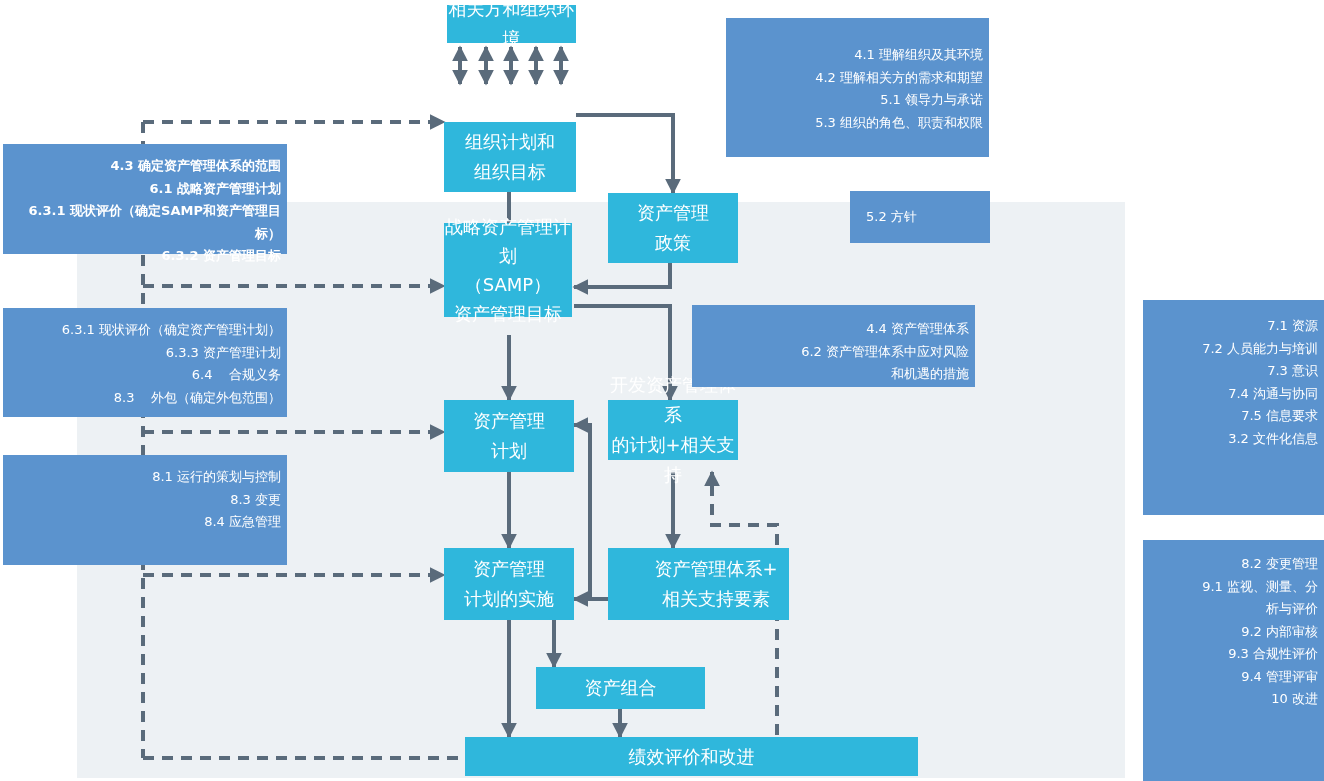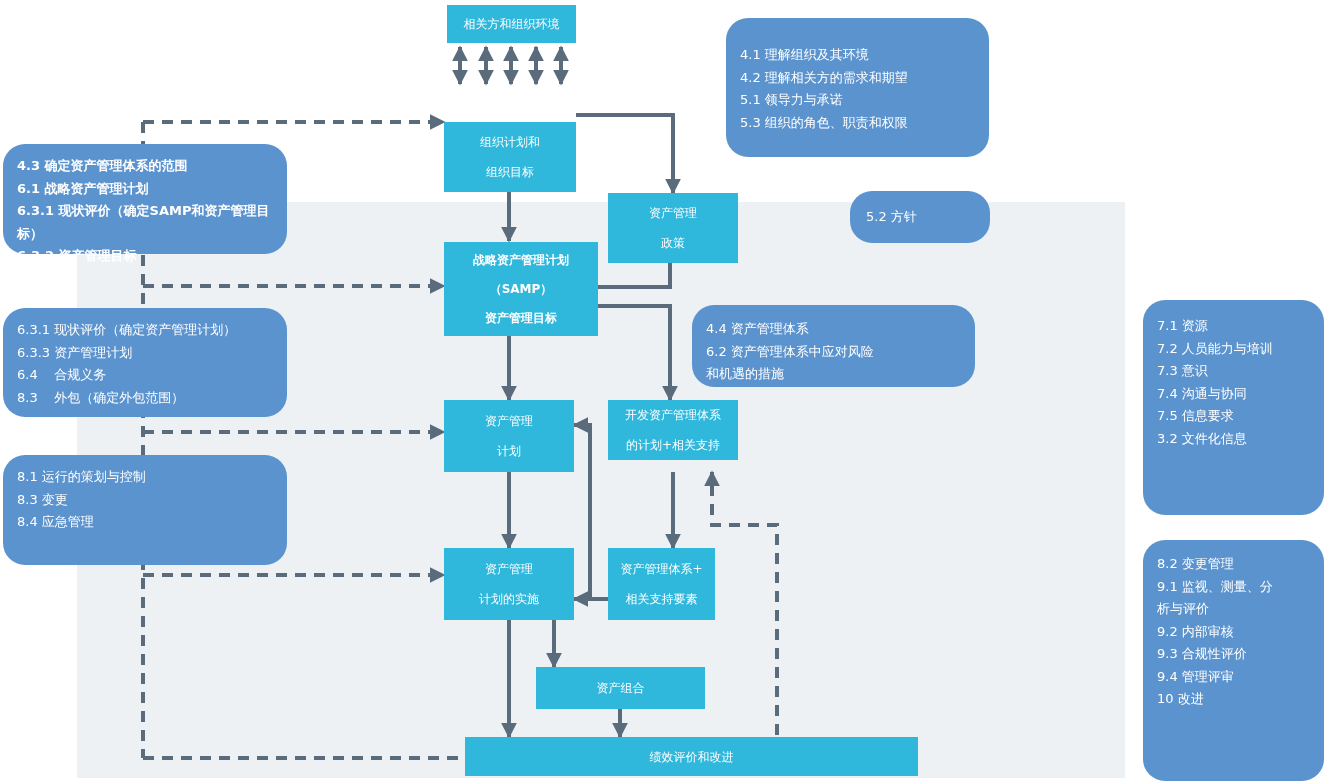--- a/index.html
+++ b/index.html
@@ -13,27 +13,27 @@
     background:var(--bg,#EDF1F4);
   }
   svg#wires{position:absolute;left:0;top:0;width:1324px;height:781px;}
   svg#wires path{fill:none;stroke:var(--arrow,#5A6B7B);stroke-width:4;}
   svg#wires path.dashed{stroke-dasharray:11 8;}
   svg#wires marker path{fill:var(--arrow,#5A6B7B);stroke:none;}
 
   .node{
     position:absolute;display:flex;flex-direction:column;justify-content:center;
     align-items:center;text-align:center;color:#ffffff;
-    background:var(--cyan,#2FB7DC);font-size:12px;line-height:30px;
+    background:var(--cyan,#2FB7DC);font-size:18px;line-height:30px;
   }
   .node--samp{line-height:29px;}
   .note{
     position:absolute;box-sizing:border-box;color:#ffffff;
     background:var(--blue,#5B93CE);font-size:13px;line-height:22.5px;
-    padding:11px 6px 0 14px;text-align:left;border-radius:22px;
+    padding:11px 6px 0 14px;text-align:right;
   }
   .note span,.node span{display:block;white-space:pre-wrap;}
   .note--tr{padding-top:26px;}
   .note--policy{padding-top:0;display:flex;align-items:center;padding-left:16px;}
   .note--risk{padding-top:13px;}
   .note--r1{padding-top:15px;}
   .note--r2{padding-top:13px;}
 </style>
 </head>
 <body>
@@ -86,42 +86,42 @@
   <div class="node" style="left:444px;top:88px;width:132px;height:70px;margin-top:34px;">
     <span>组织计划和</span>
     <span>组织目标</span>
   </div>
 
   <div class="node" style="left:608px;top:193px;width:130px;height:70px;">
     <span>资产管理</span>
     <span>政策</span>
   </div>
 
-  <div class="node node--samp" style="left:444px;top:242px;width:154px;height:94px;font-weight:bold;">
+  <div class="node node--samp" style="left:444px;top:223px;width:128px;height:94px;">
     <span>战略资产管理计划</span>
     <span>（SAMP）</span>
     <span>资产管理目标</span>
   </div>
 
   <div class="node" style="left:444px;top:400px;width:130px;height:72px;">
     <span>资产管理</span>
     <span>计划</span>
   </div>
 
   <div class="node" style="left:608px;top:400px;width:130px;height:60px;">
     <span>开发资产管理体系</span>
     <span>的计划+相关支持</span>
   </div>
 
   <div class="node" style="left:444px;top:548px;width:130px;height:72px;">
     <span>资产管理</span>
     <span>计划的实施</span>
   </div>
 
-  <div class="node" style="left:608px;top:548px;width:107px;height:72px;">
+  <div class="node" style="left:608px;top:548px;width:146px;height:72px;padding-left:35px;">
     <span>资产管理体系+</span>
     <span>相关支持要素</span>
   </div>
 
   <div class="node" style="left:536px;top:667px;width:169px;height:42px;">
     <span>资产组合</span>
   </div>
 
   <div class="node" style="left:465px;top:737px;width:453px;height:39px;">
     <span>绩效评价和改进</span>

